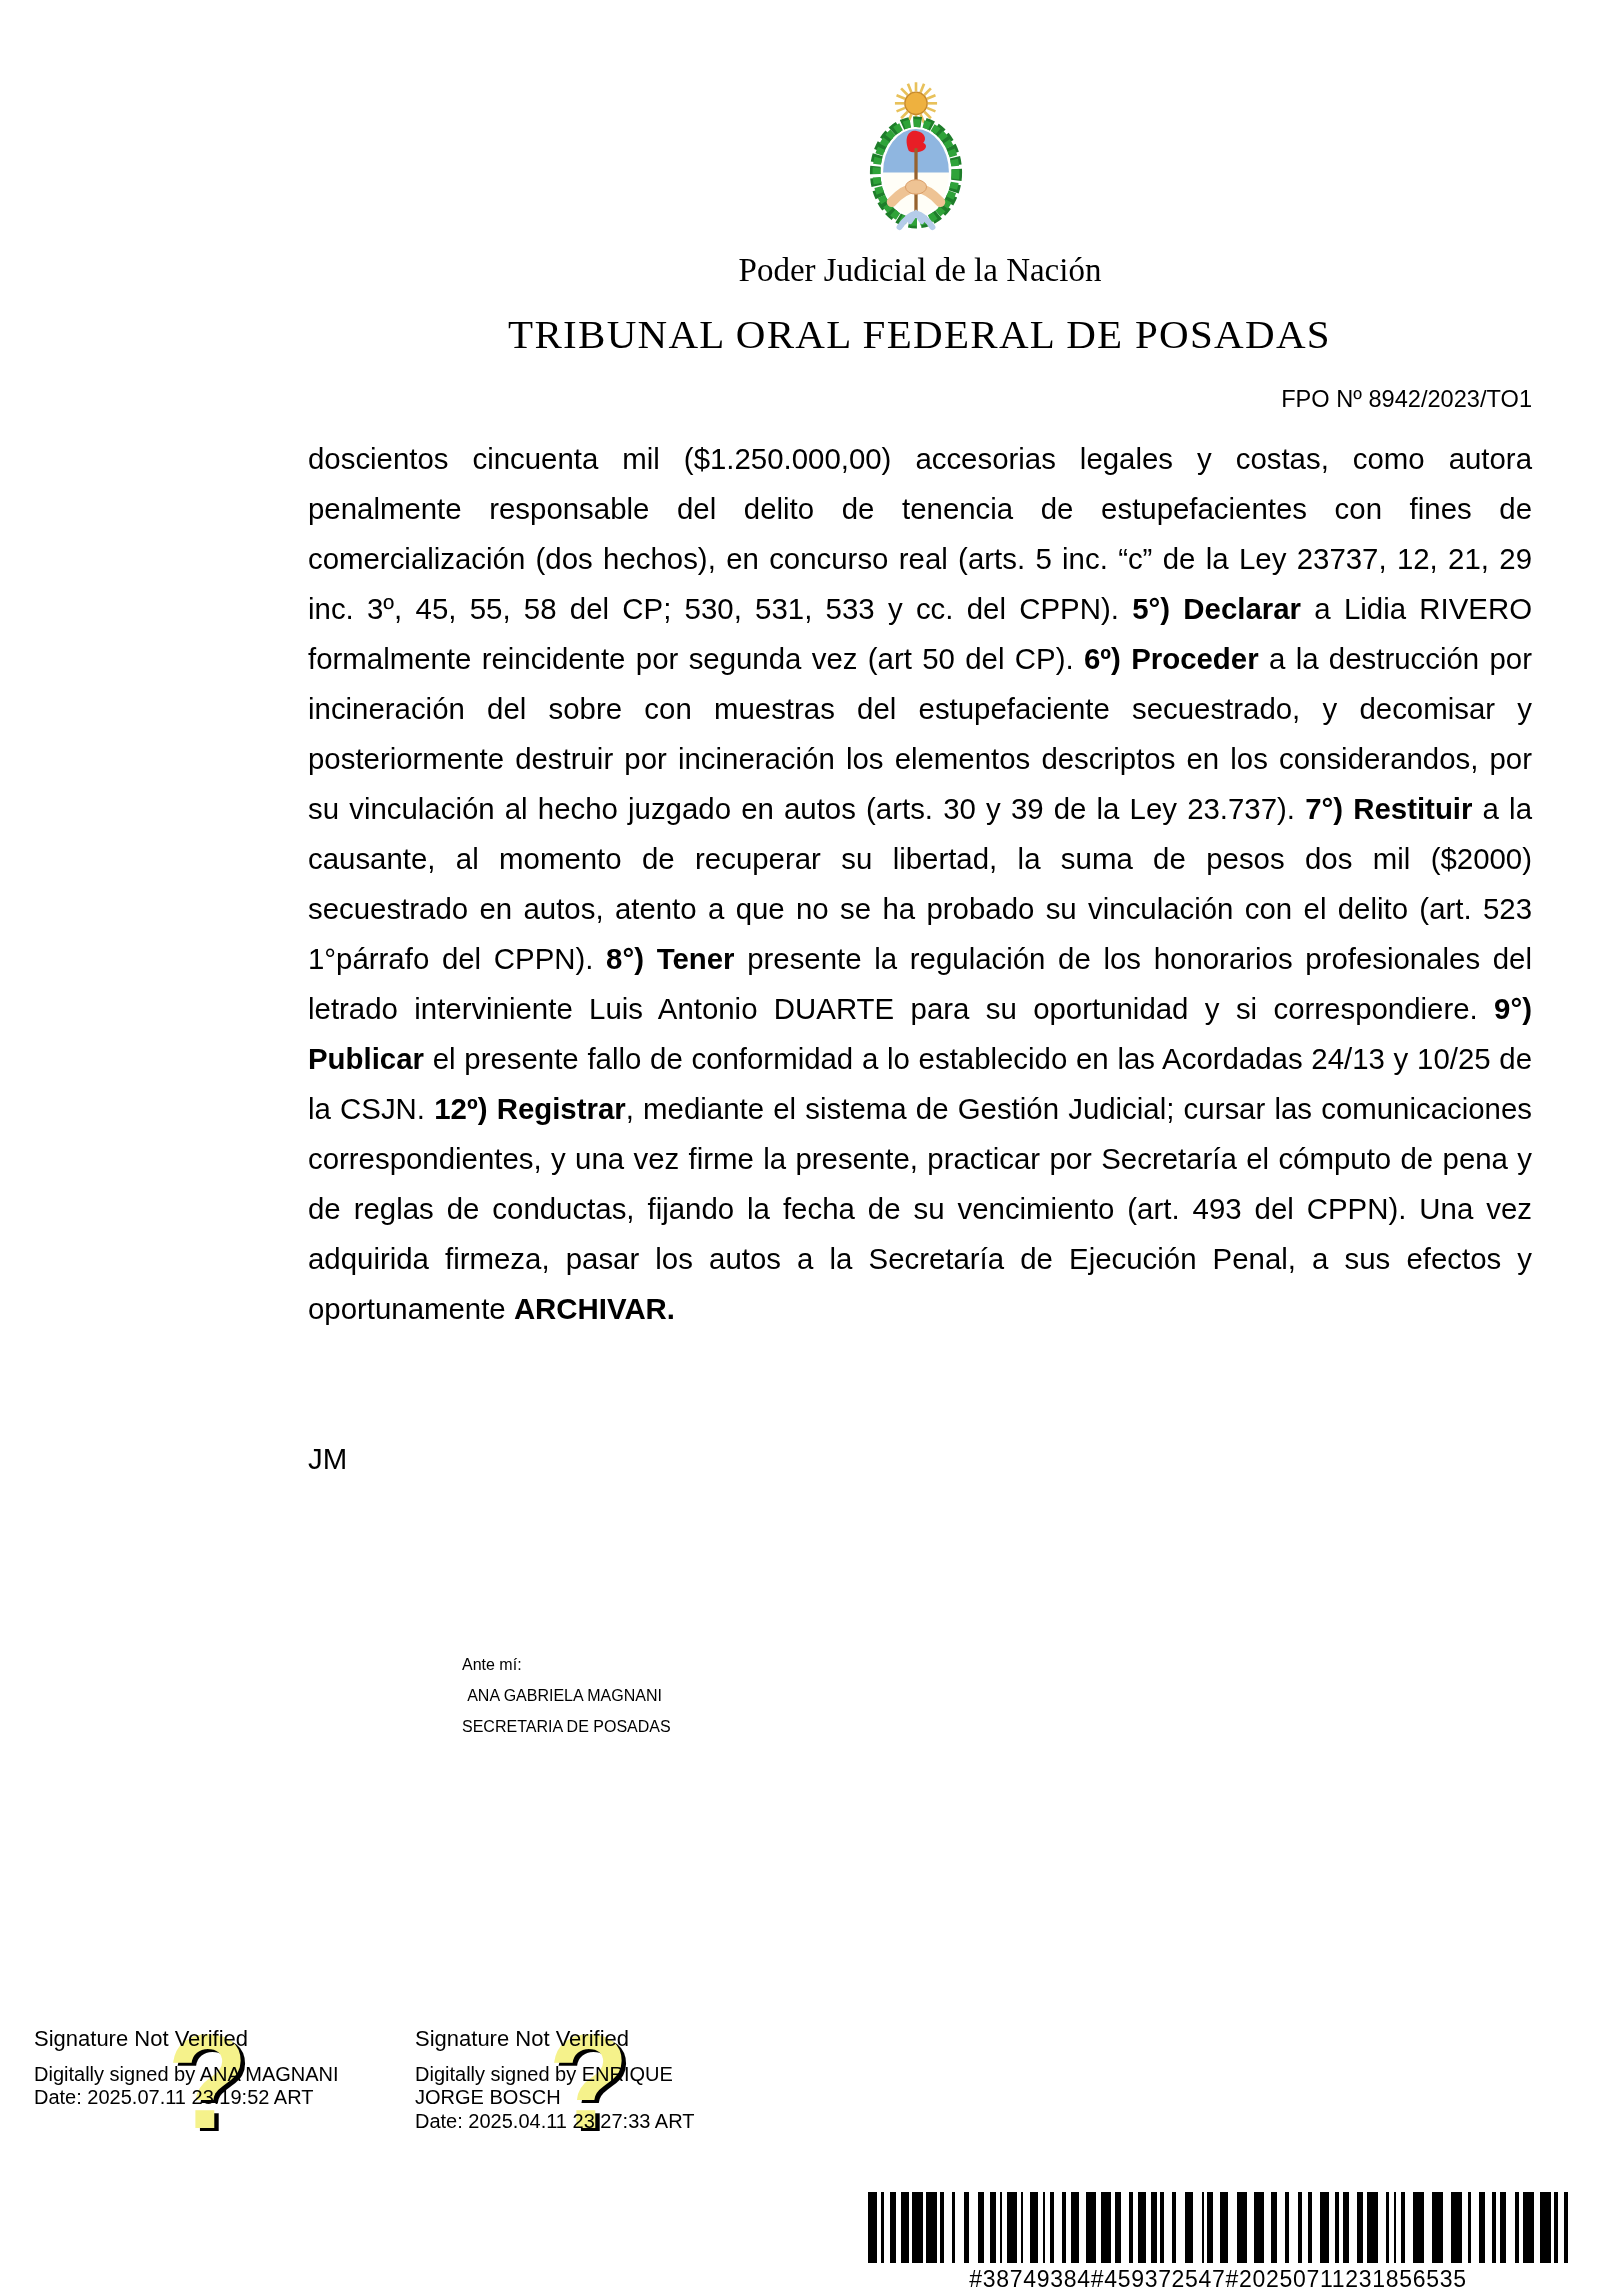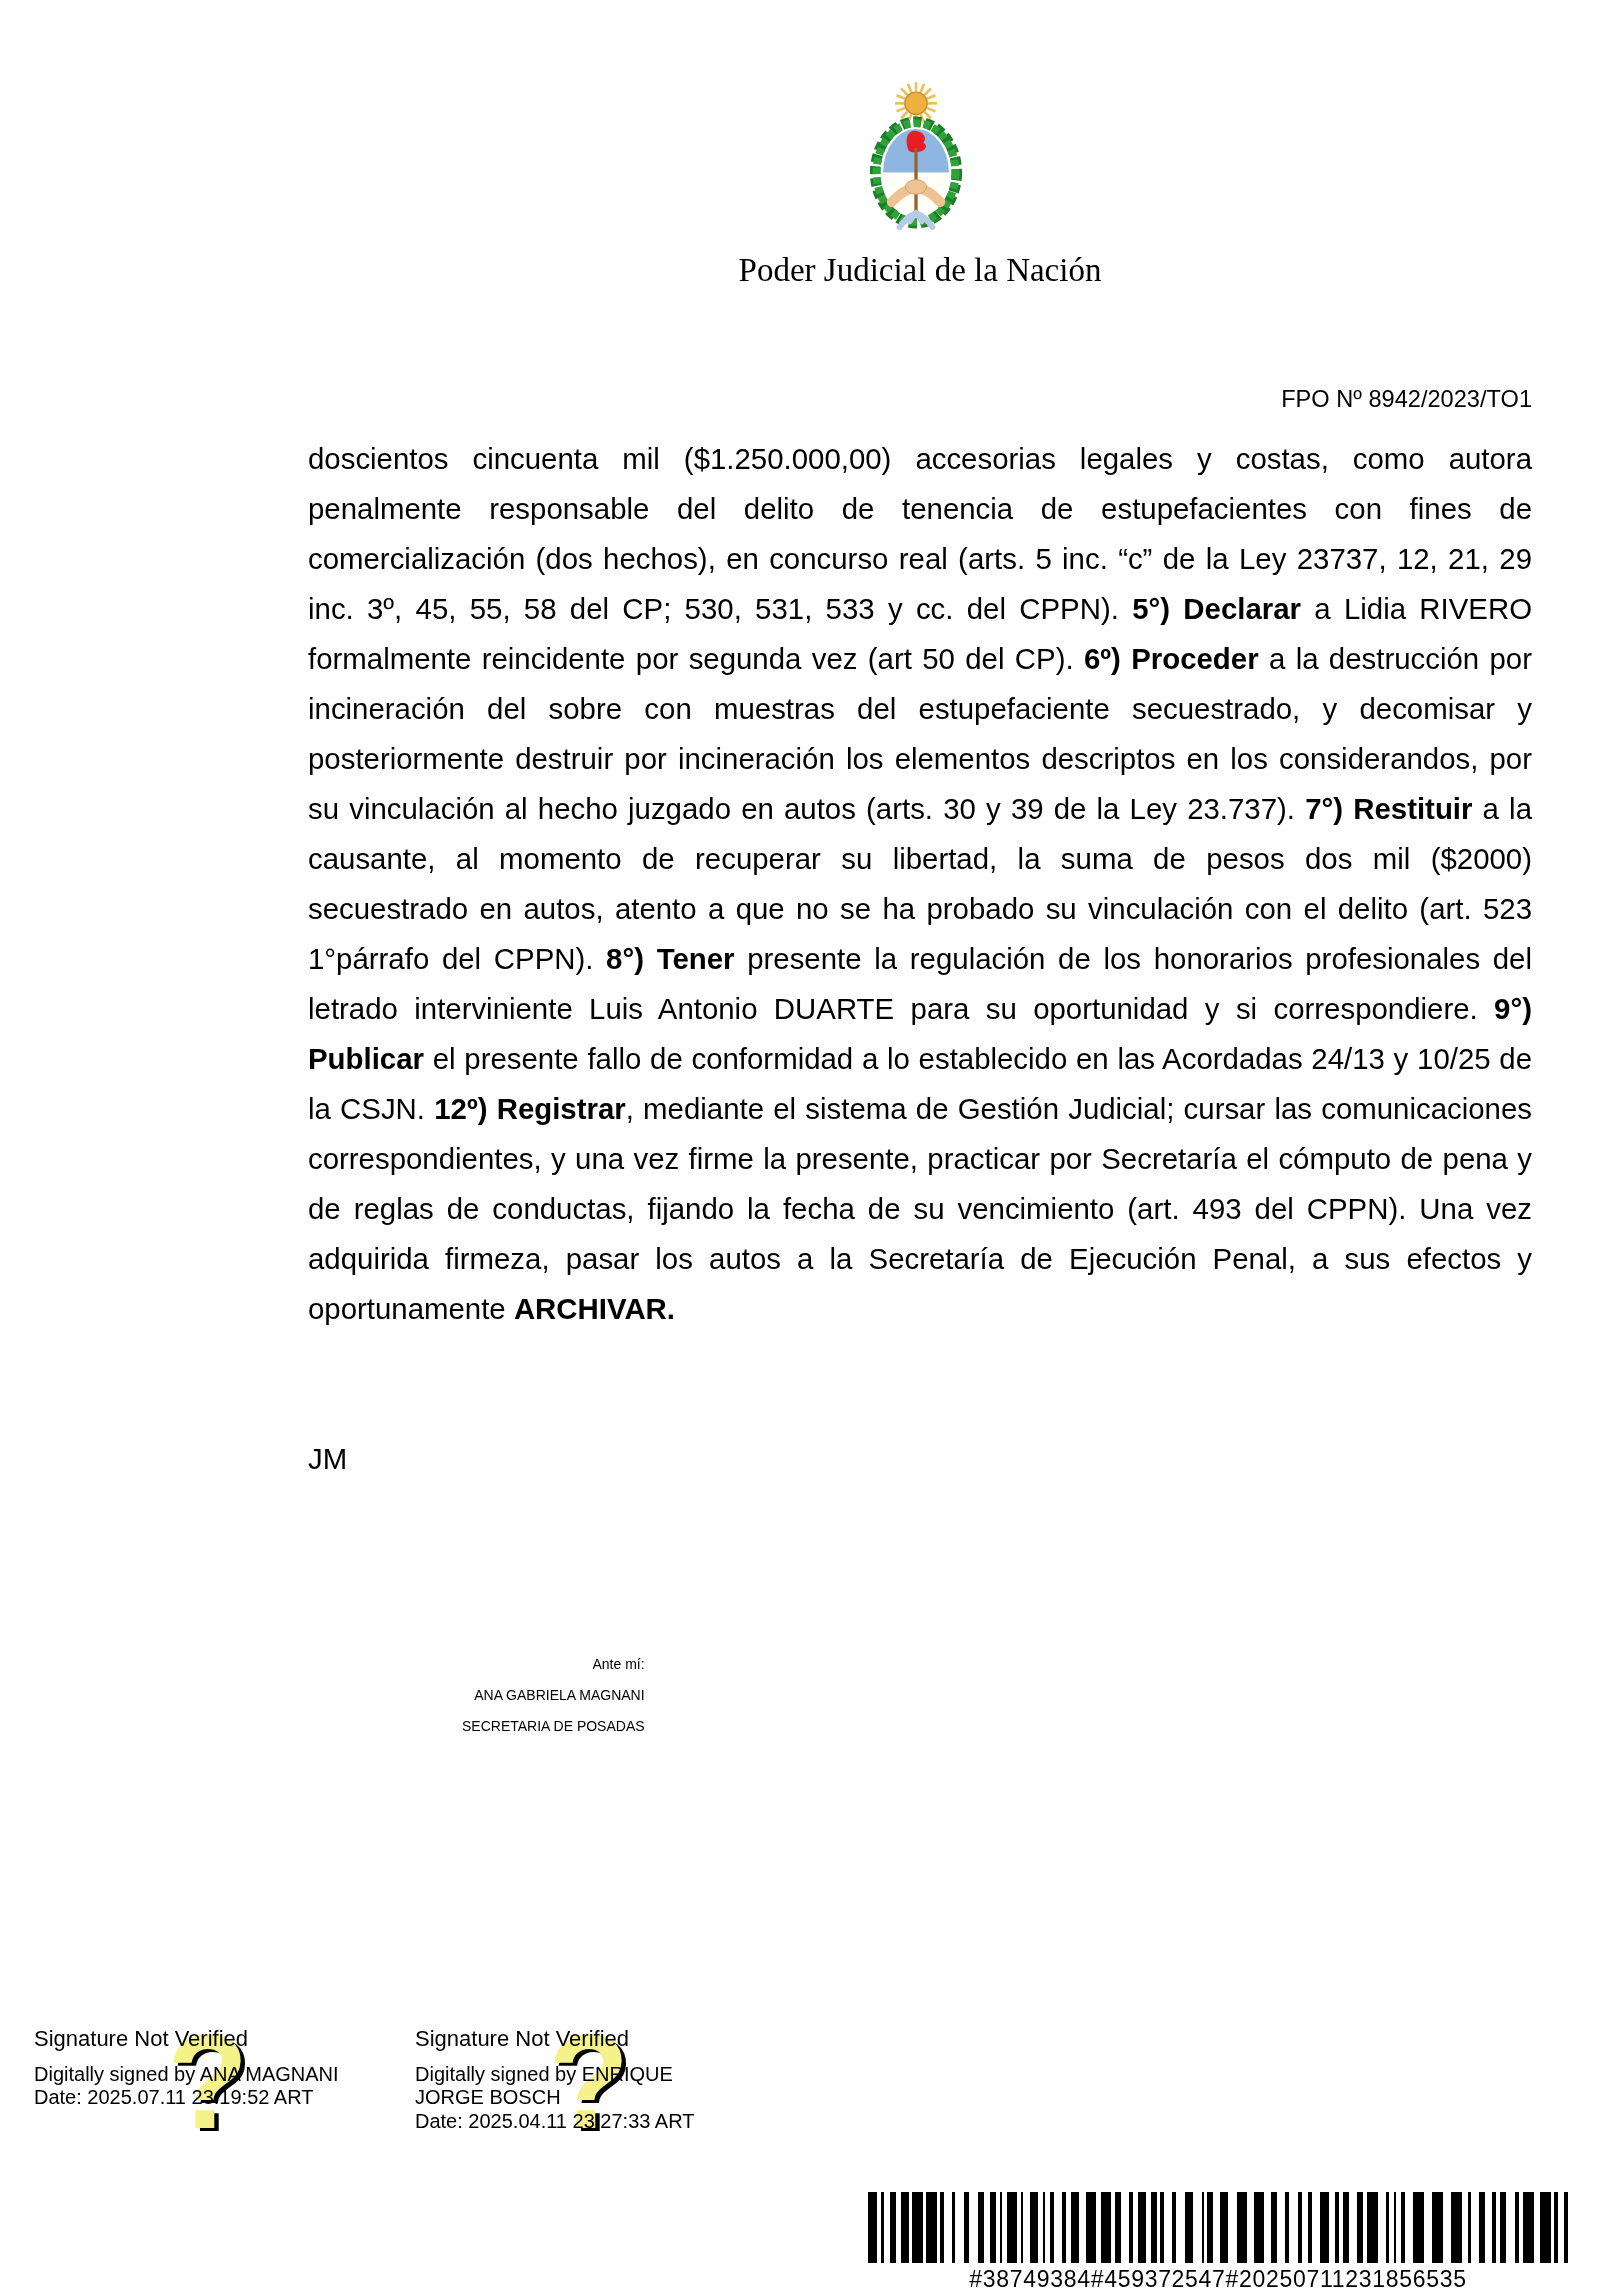--- a/index.html
+++ b/index.html
@@ -7,21 +7,21 @@
         font-family:"Liberation Sans",sans-serif;color:#000;overflow:hidden;margin:0 auto;}
   .serif{font-family:"Liberation Serif",serif;}
   .coat{position:absolute;left:859px;top:77px;width:114px;height:158px;}
   .institution{position:absolute;left:308px;top:251px;width:1224px;text-align:center;font-size:33px;line-height:38px;}
   .court{position:absolute;left:262px;top:310px;width:1315px;text-align:center;font-size:41px;line-height:48px;letter-spacing:1.3px;}
   .caseno{position:absolute;left:308px;top:386px;width:1224px;text-align:right;font-size:23.6px;line-height:27.5px;}
   .bodytext{position:absolute;left:308px;top:434px;width:1224px;font-size:29.4px;line-height:50px;text-align:justify;}
   .bodytext .b{font-weight:700;}
   .jm{position:absolute;left:308px;top:1442px;font-size:29.4px;}
   .judge{position:absolute;left:929px;top:1542px;width:523px;text-align:center;font-size:22px;line-height:31px;}
-  .secretary{position:absolute;left:462px;top:1649px;font-size:14px;line-height:31px;text-align:right;}
+  .secretary{position:absolute;left:462px;top:1649px;font-size:16px;line-height:31px;}
   .secretary .name{padding-left:5.2px;}
   .stamp{position:absolute;top:2026px;width:380px;}
   .stamp-left{left:34px;}
   .stamp-right{left:415px;}
   .s-status{position:relative;z-index:2;font-size:22px;line-height:26px;margin-bottom:10.5px;}
   .s-line{position:relative;z-index:2;font-size:20px;line-height:23.6px;}
   .qmark{position:absolute;left:133px;top:-10.5px;z-index:1;font-weight:700;font-size:133px;line-height:133px;
          color:#f5f28b;text-shadow:4.6px 3.3px 0 #000;}
   .barcode{position:absolute;left:868px;top:2192px;width:700px;}
   .bars{display:flex;height:71px;overflow:hidden;}
@@ -60,20 +60,21 @@
     <path d="M35 145 A50 66 0 0 1 135 145 Z" fill="#8fb6e0"></path>
     <path d="M74 112 C66 92 74 80 86 82 C98 84 102 94 96 100 C103 103 101 111 92 113 C85 115 78 115 74 112 Z" fill="#e81e26"></path>
     <rect x="82.5" y="108" width="5" height="100" rx="2" fill="#96622e"></rect>
     <path d="M48 190 Q66 170 85 168 Q104 170 122 190" stroke="#eec394" stroke-width="15" fill="none" stroke-linecap="round"></path>
     <ellipse cx="85" cy="167" rx="16" ry="11" fill="#eec394" stroke="#d89b66" stroke-width="1.5"></ellipse>
     <path d="M60 228 Q72 210 85 207 Q98 210 110 228" stroke="#b5cce9" stroke-width="9" fill="none" stroke-linecap="round"></path>
     <path d="M76 220 L85 207 L94 220" stroke="#b5cce9" stroke-width="7" fill="none" stroke-linecap="round"></path>
   </svg>
 
   <div class="institution serif">Poder Judicial de la Nación</div>
+  <div class="court serif">TRIBUNAL ORAL FEDERAL DE POSADAS</div>
   <div class="caseno">FPO Nº 8942/2023/TO1</div>
 
   <div class="bodytext" id="body-paragraph"><span>doscientos cincuenta mil ($1.250.000,00) accesorias legales y costas, como autora penalmente responsable del delito de tenencia de estupefacientes con fines de comercialización (dos hechos), en concurso real (arts. 5 inc. “c” de la Ley 23737, 12, 21, 29 inc. 3º, 45, 55, 58 del CP; 530, 531, 533 y cc. del CPPN). </span><span class="b">5°) Declarar</span><span> a Lidia RIVERO formalmente reincidente por segunda vez (art 50 del CP). </span><span class="b">6º) Proceder</span><span> a la destrucción por incineración del sobre con muestras del estupefaciente secuestrado, y decomisar y posteriormente destruir por incineración los elementos descriptos en los considerandos, por su vinculación al hecho juzgado en autos (arts. 30 y 39 de la Ley 23.737). </span><span class="b">7°) Restituir</span><span> a la causante, al momento de recuperar su libertad, la suma de pesos dos mil ($2000) secuestrado en autos, atento a que no se ha probado su vinculación con el delito (art. 523 1°párrafo del CPPN). </span><span class="b">8°) Tener</span><span> presente la regulación de los honorarios profesionales del letrado interviniente Luis Antonio DUARTE para su oportunidad y si correspondiere. </span><span class="b">9°) Publicar</span><span> el presente fallo de conformidad a lo establecido en las Acordadas 24/13 y 10/25 de la CSJN. </span><span class="b">12º) Registrar</span><span>, mediante el sistema de Gestión Judicial; cursar las comunicaciones correspondientes, y una vez firme la presente, practicar por Secretaría el cómputo de pena y de reglas de conductas, fijando la fecha de su vencimiento (art. 493 del CPPN). Una vez adquirida firmeza, pasar los autos a la Secretaría de Ejecución Penal, a sus efectos y oportunamente </span><span class="b">ARCHIVAR.</span></div>
 
   <div class="jm">JM</div>
 
 
   <div class="secretary">
     <div>Ante mí:</div>
     <div class="name">ANA GABRIELA MAGNANI</div>

